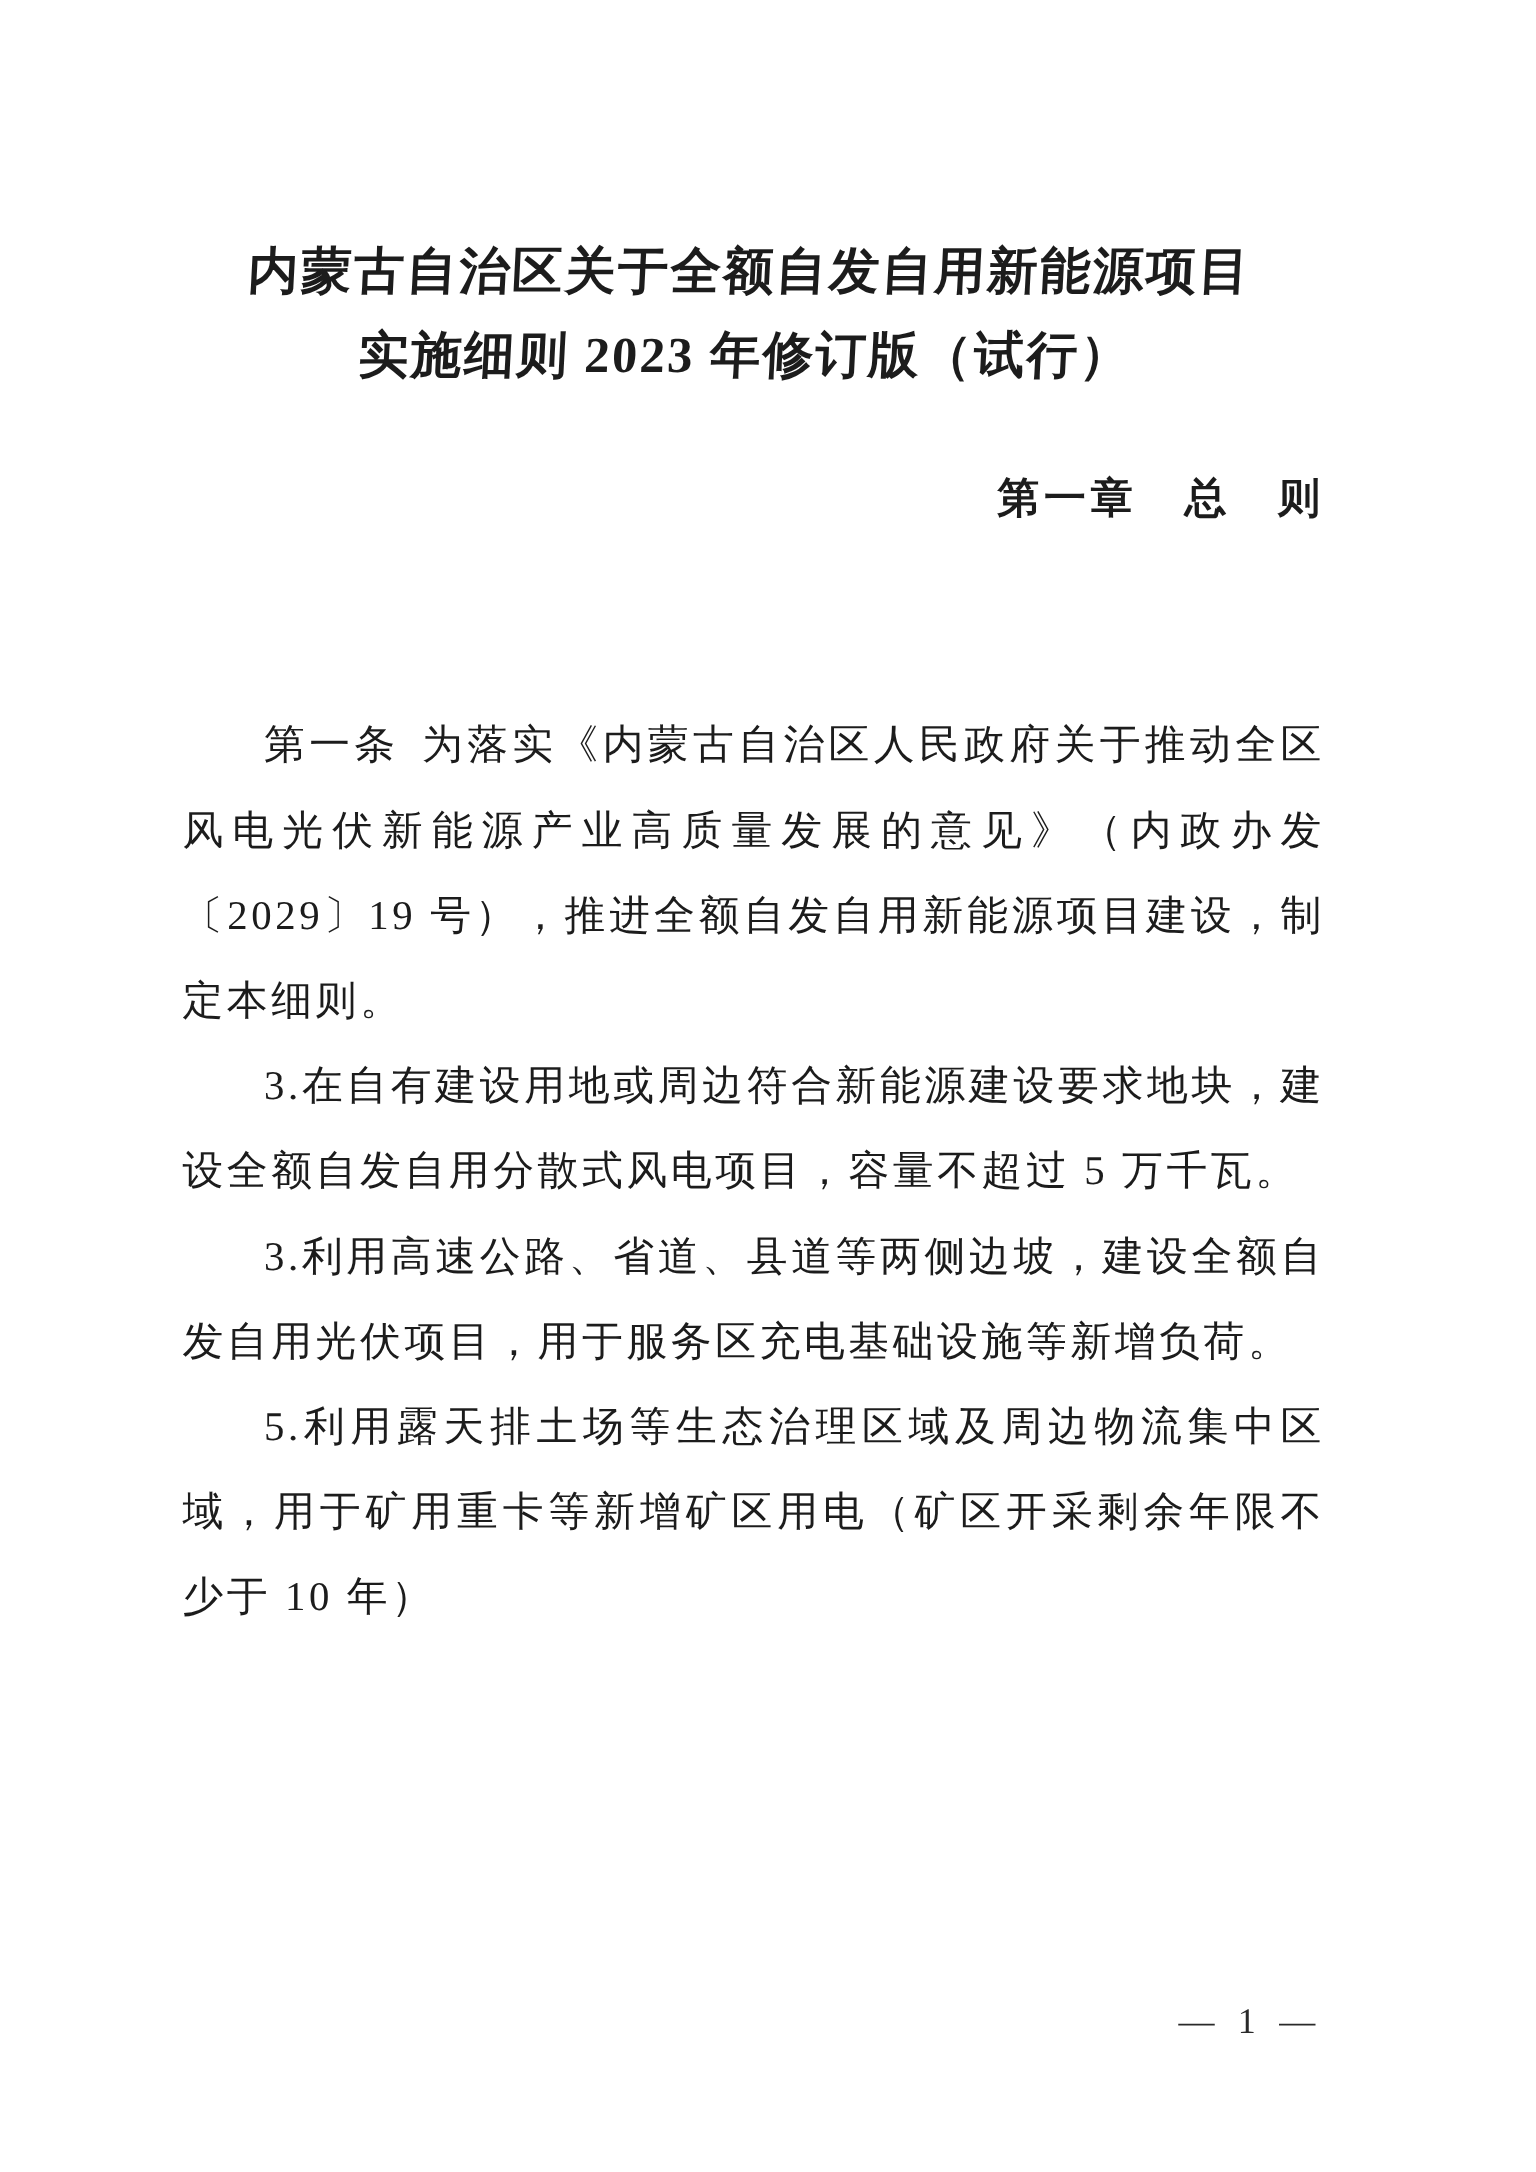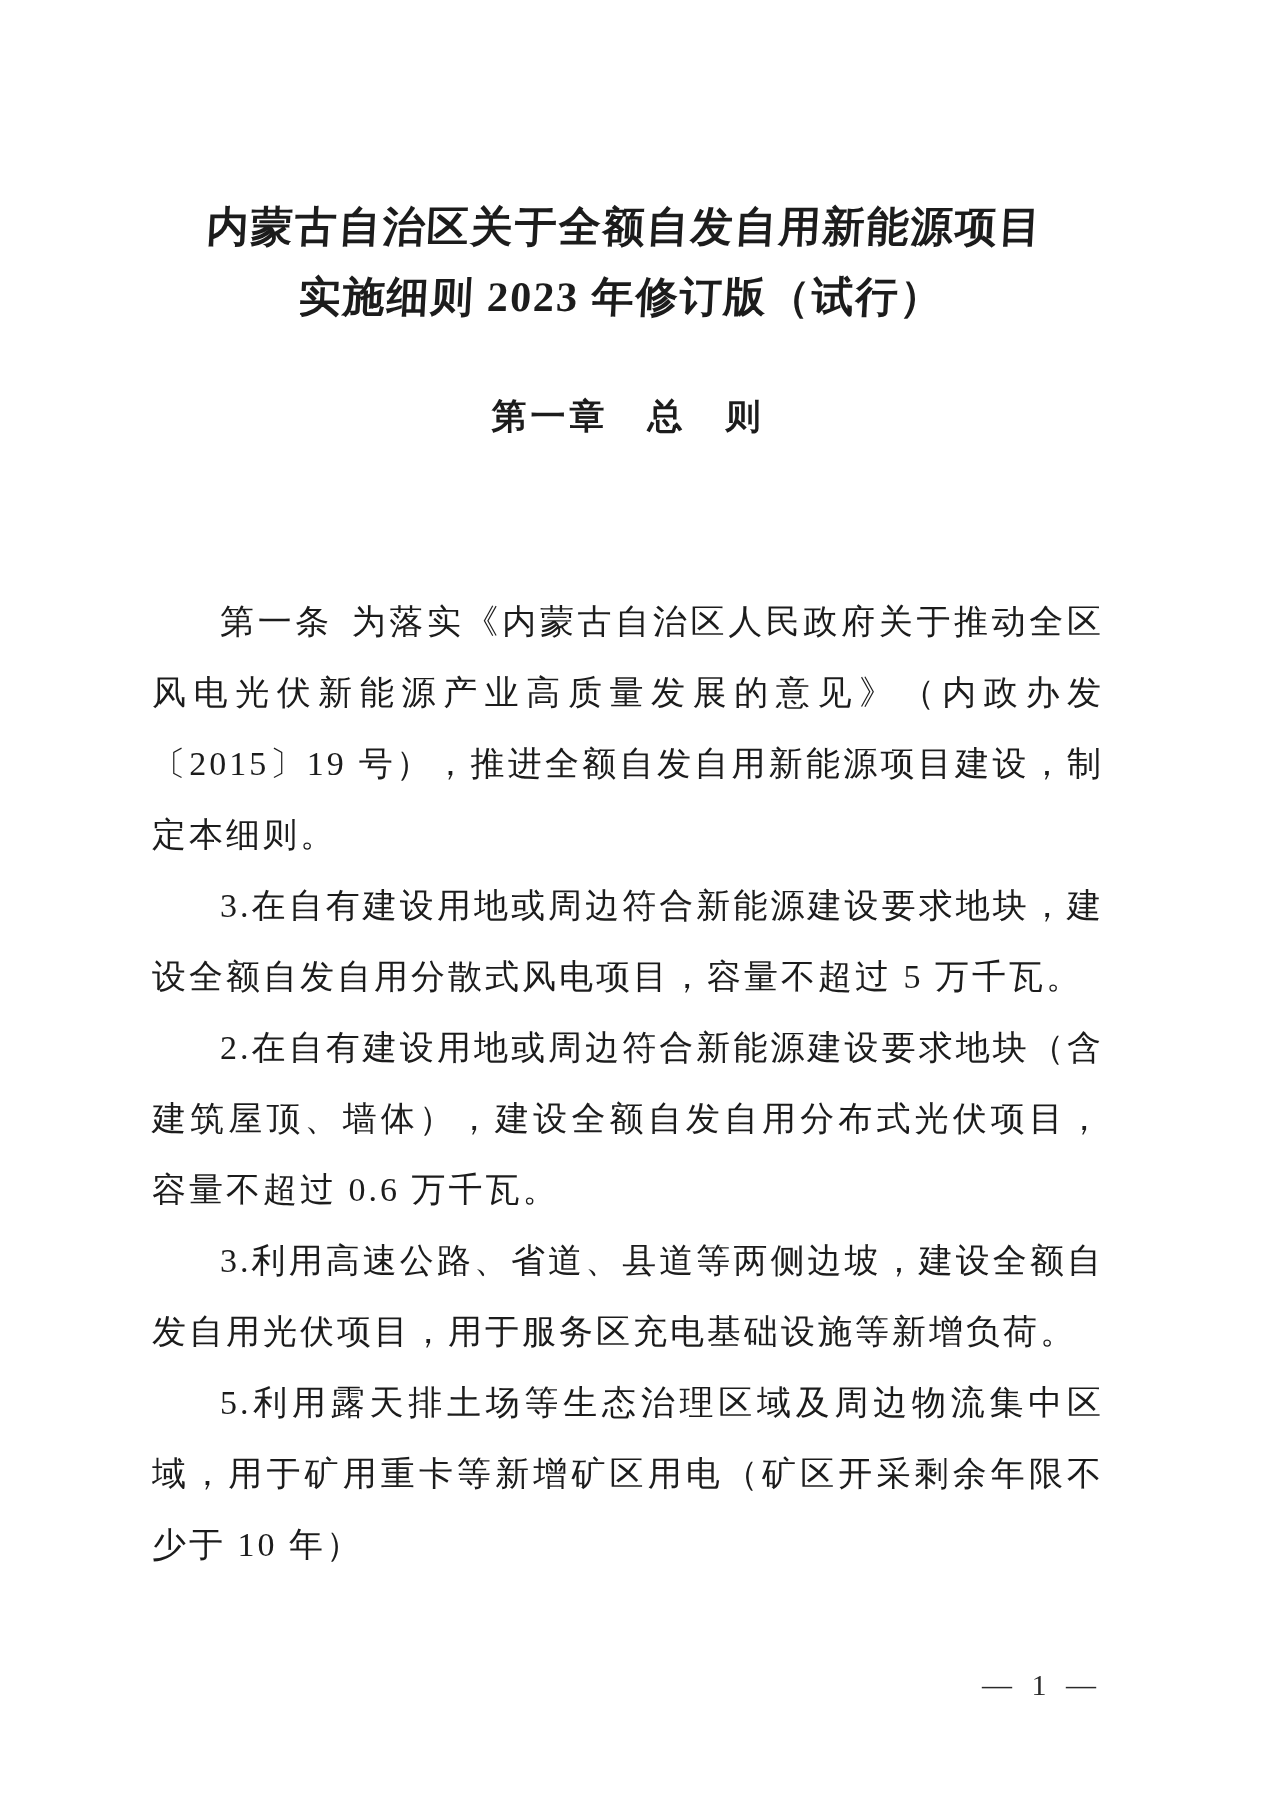--- a/index.html
+++ b/index.html
@@ -28,21 +28,21 @@
     padding-top: 192px;
     text-align: center;
     font-size: 42px;
     font-weight: bold;
     line-height: 70px;
     letter-spacing: 2px;
     transform: skewX(-3deg);
   }
   .chapter-heading {
     margin-top: 62px;
-    text-align: center;
+    text-align: right;
     font-family: "Liberation Sans", "DejaVu Sans", sans-serif;
     font-size: 35px;
     font-weight: bold;
     line-height: 44px;
     letter-spacing: 4px;
   }
   .body-text {
     margin-top: 148px;
     font-size: 34px;
     line-height: 71px;
@@ -76,26 +76,25 @@
 
     <div class="title-block">
       <div>内蒙古自治区关于全额自发自用新能源项目</div>
       <div>实施细则 2023 年修订版（试行）</div>
     </div>
 
     <div class="chapter-heading">第一章　总　则</div>
 
     <div class="body-text">
 
-      <p class="para"><span class="lead">第一条</span><span>为落实《内蒙古自治区人民政府关于推动全区风电光伏新能源产业高质量发展的意见》（内政办发〔2015〕19 号），推进全额自发自用新能源项目建设，制定本细则。</span></p>
+      <p class="para"><span class="lead">第一条</span><span>为落实《内蒙古自治区人民政府关于推动全区风电光伏新能源产业高质量发展的意见》（内政办发〔2029〕19 号），推进全额自发自用新能源项目建设，制定本细则。</span></p>
 
 
       <p class="para">3.在自有建设用地或周边符合新能源建设要求地块，建设全额自发自用分散式风电项目，容量不超过 5 万千瓦。</p>
 
-      <p class="para">2.在自有建设用地或周边符合新能源建设要求地块（含建筑屋顶、墙体），建设全额自发自用分布式光伏项目，容量不超过 0.6 万千瓦。</p>
 
       <p class="para">3.利用高速公路、省道、县道等两侧边坡，建设全额自发自用光伏项目，用于服务区充电基础设施等新增负荷。</p>
 
       <p class="para">5.利用露天排土场等生态治理区域及周边物流集中区域，用于矿用重卡等新增矿区用电（矿区开采剩余年限不少于 10 年）</p>
 
     </div>
   </div>
 
   <div class="page-footer">— 1 —</div>
 </div>

